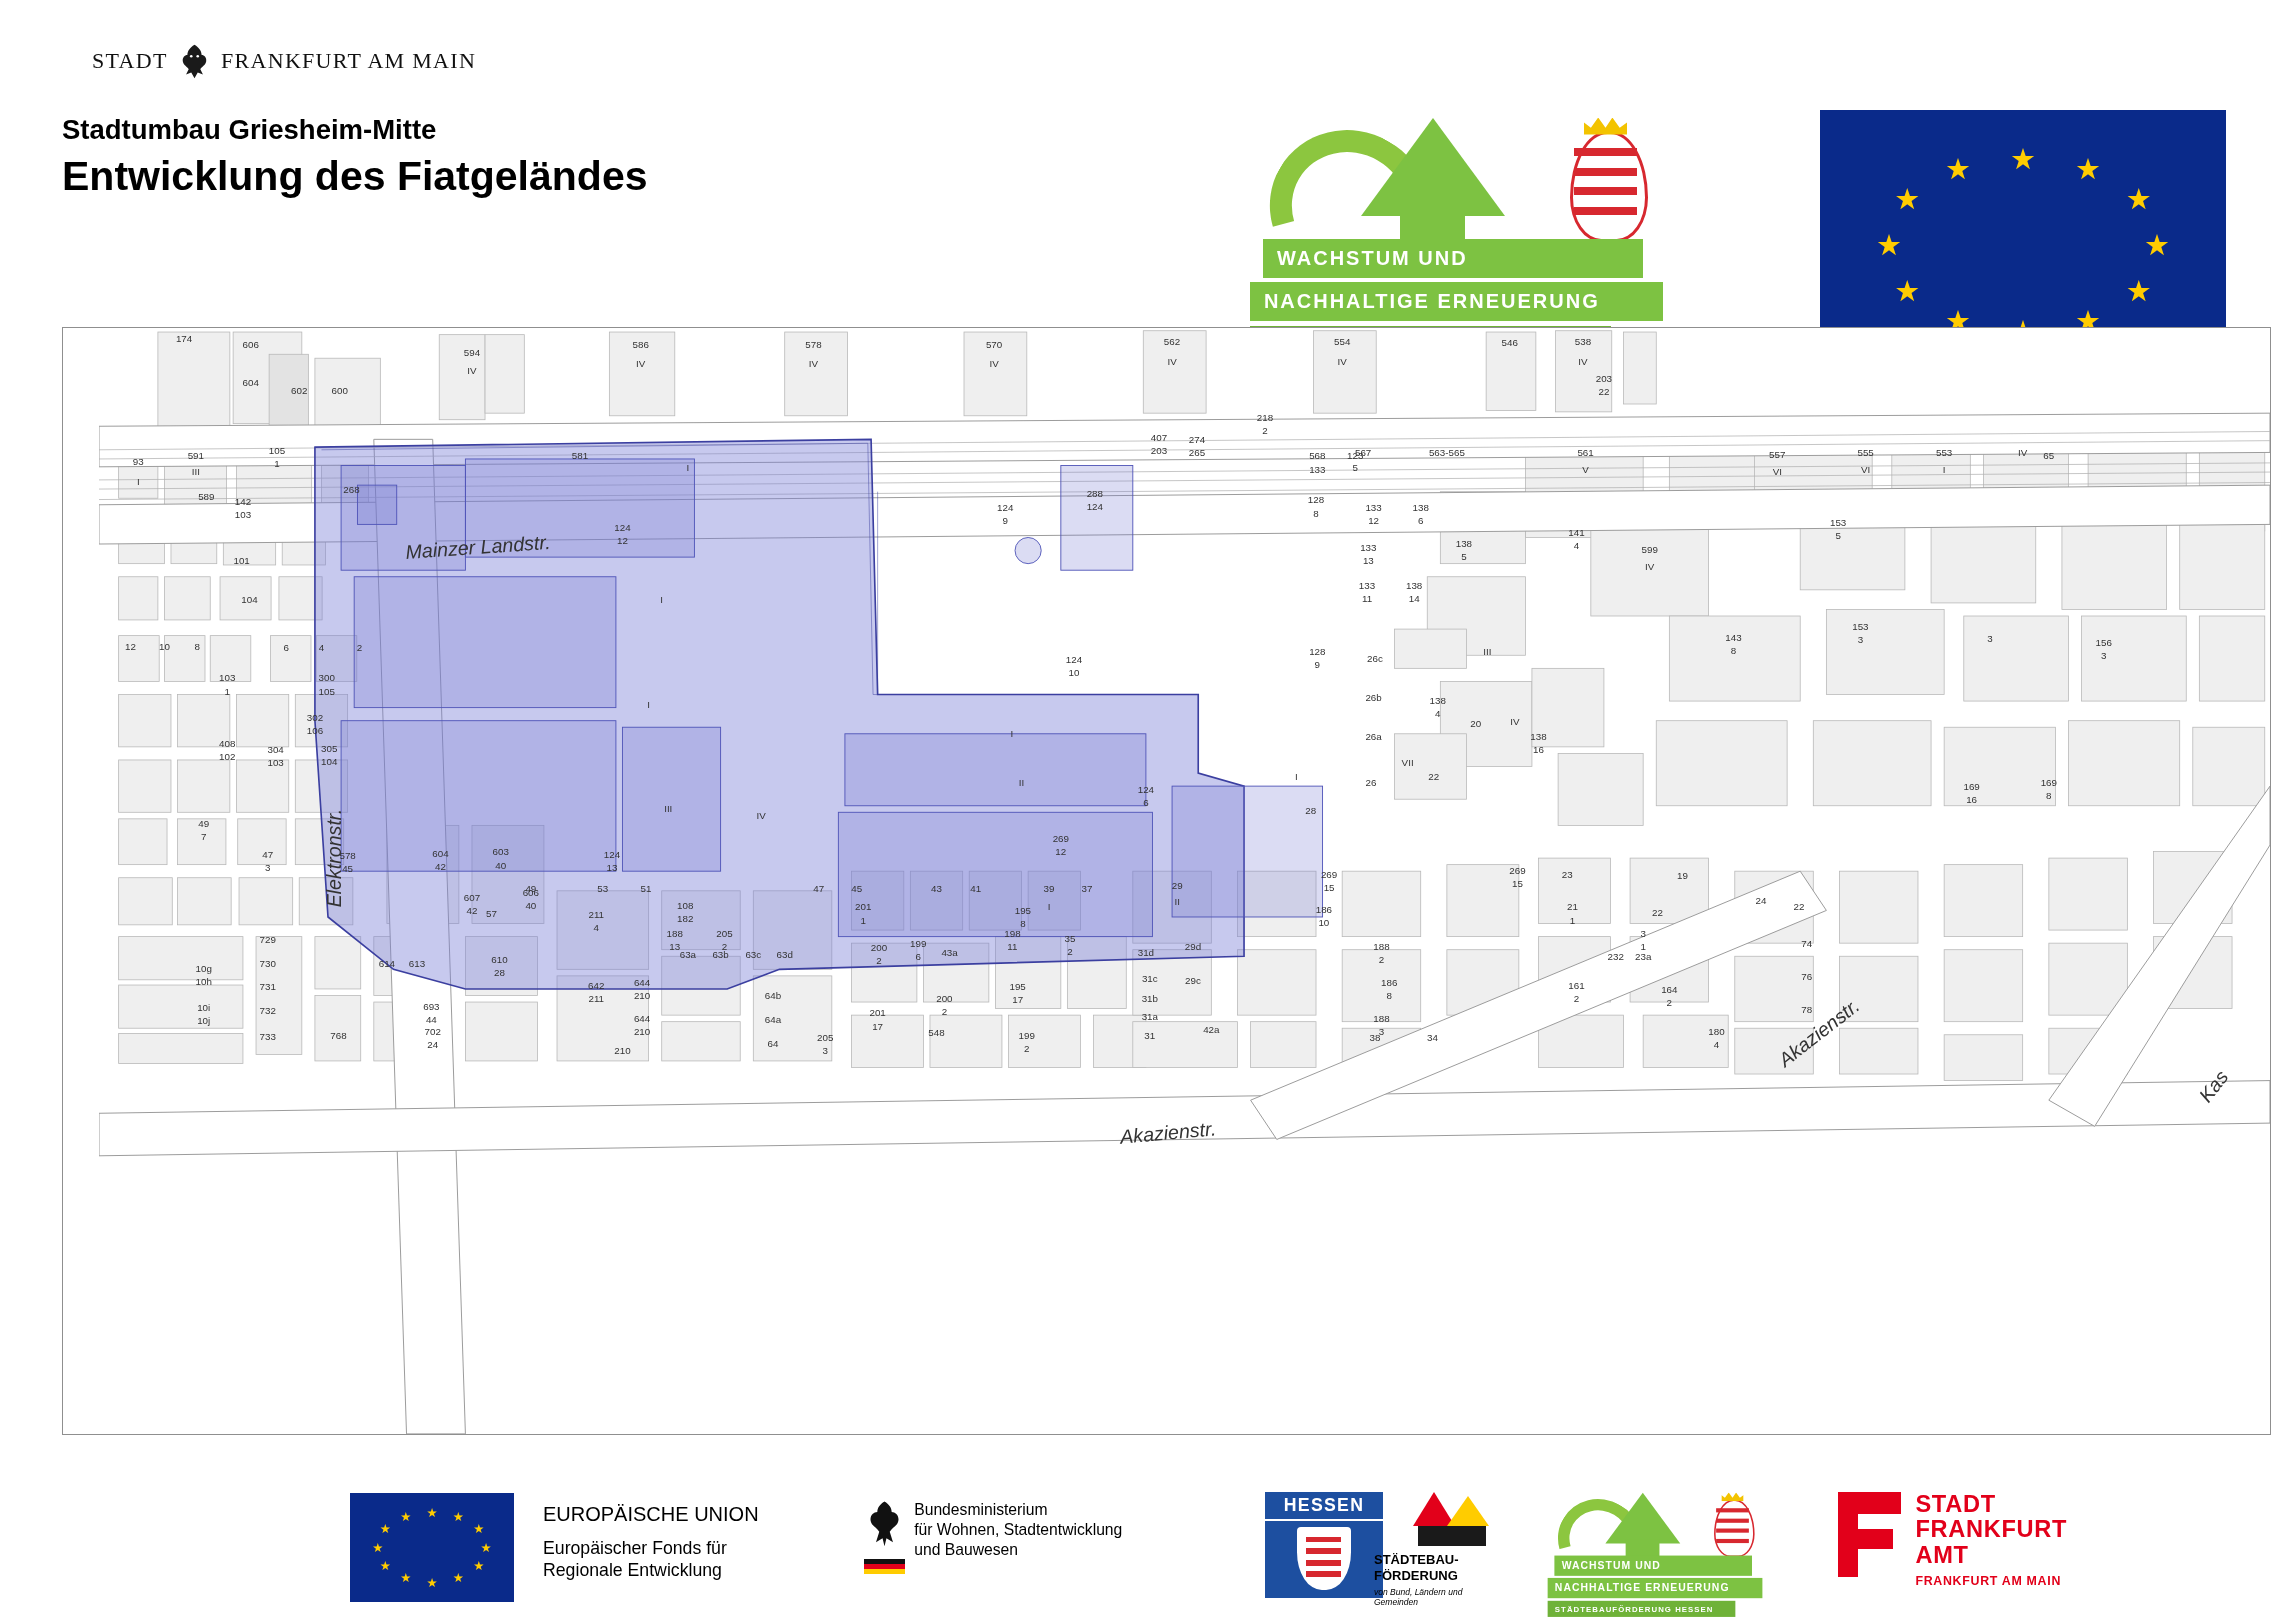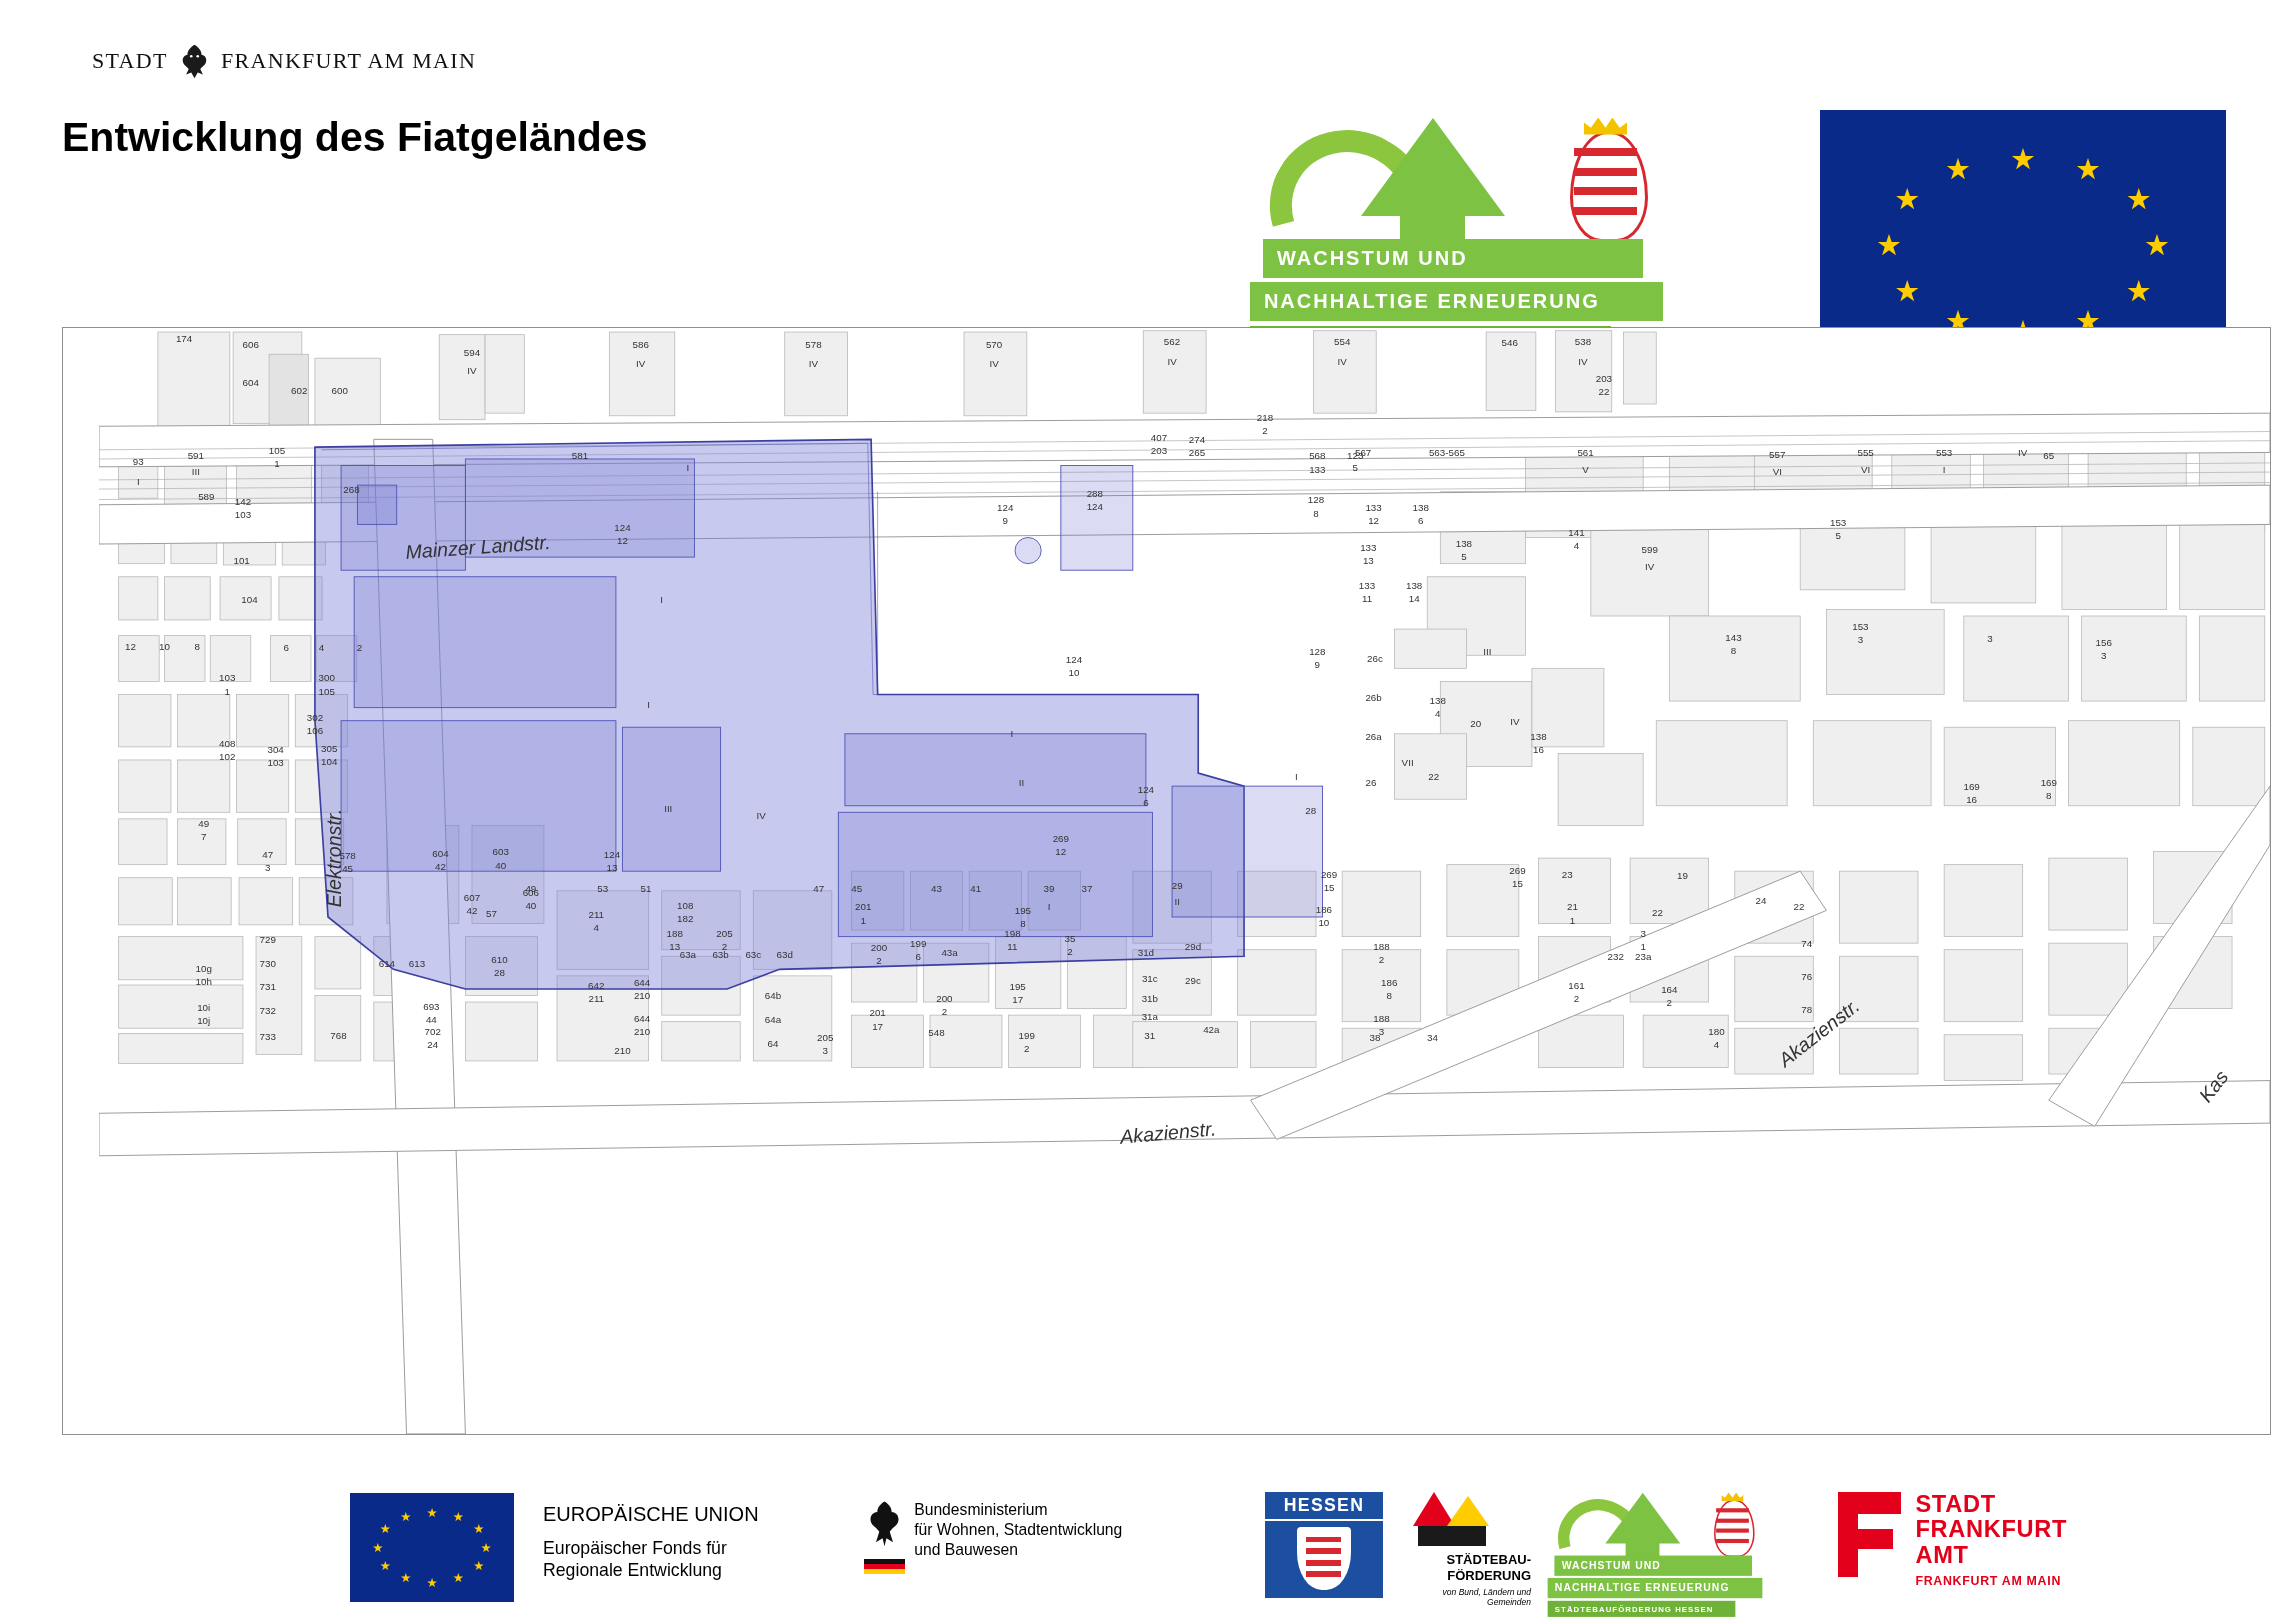--- a/index.html
+++ b/index.html
@@ -253,21 +253,21 @@
   #hessen-logo .crest .shield i {
     position: absolute;
     left: 9.2px;
     width: 35px; height: 5.9px;
     background: #d7282f;
   }
   #staedtebau {
     position: absolute;
     left: 1374px; top: 17px;
     width: 157px;
-    text-align: right;
+    text-align: left;
   }
   #staedtebau .house {
     position: relative;
     width: 79px; height: 55px;
     margin: 0 auto 5.2px auto;
   }
   #staedtebau .house .roof-l {
     position: absolute; left: 0; top: 0;
     width: 0; height: 0;
     border-left: 21.6px solid transparent;
@@ -339,20 +339,21 @@
     <svg width="35" height="37" viewBox="0 0 54 56">
       <path d="M27 2 C20 6 16 12 16 18 C12 18 8 22 9 28 C10 34 16 36 18 40 L14 48 L22 45 L27 54 L32 45 L40 48 L36 40 C38 36 44 34 45 28 C46 22 42 18 38 18 C38 12 34 6 27 2 Z" fill="#1a1a1a"></path>
       <circle cx="22" cy="20" r="2" fill="#fff"></circle>
       <circle cx="32" cy="20" r="2" fill="#fff"></circle>
     </svg>
   </span>
   <span class="logo-text-right">FRANKFURT AM MAIN</span>
 </div>
 
 <div id="title-block">
+  <p id="title-sub">Stadtumbau Griesheim-Mitte</p>
   <h1 id="title-main">Entwicklung des Fiatgeländes</h1>
 </div>
 
 <div id="wachstum-logo-top">
   <span class="wa-swirl"></span>
   <span class="wa-arrow-up"></span>
   <span class="wa-arrow-stem"></span>
   <span class="wa-lion">
     <span class="body"></span>
     <span class="stripe" style="top:30px"></span>

